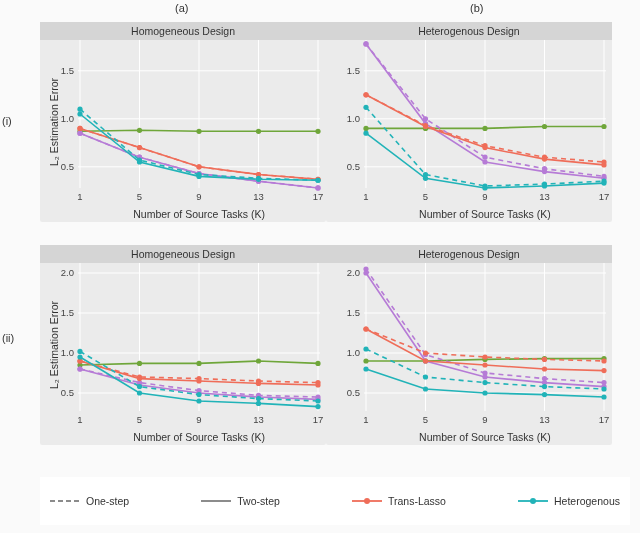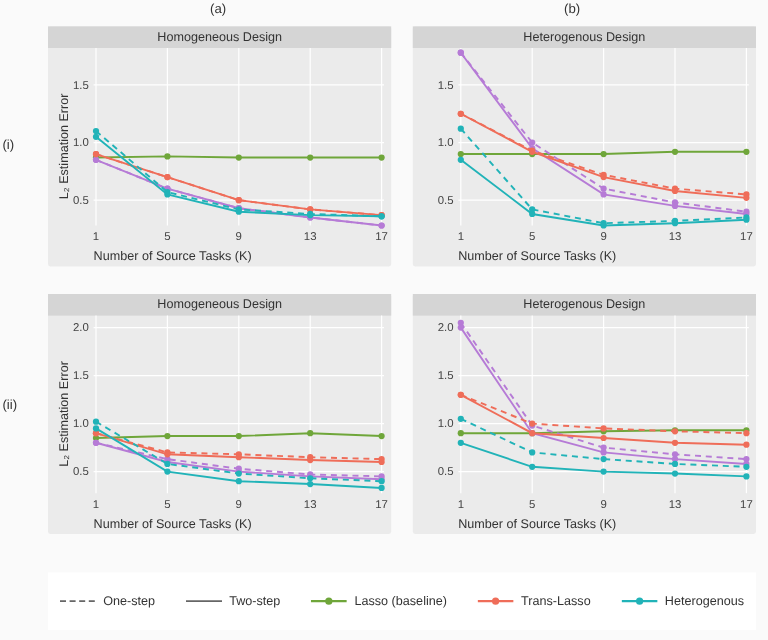--- a/index.html
+++ b/index.html
@@ -5,25 +5,25 @@
 html,body{margin:0;padding:0;background:#fafafa;font-family:Arial,Helvetica,sans-serif;font-size:11px;color:#333}
 .wrap{width:640px;height:533px;position:relative}
 .col-labels{position:absolute;top:0;left:0;width:100%;height:20px}
 .col-labels span{position:absolute;top:2px;font-size:11px}
 .row-label{position:absolute;left:2px;font-size:11px}
 .panel-group{position:absolute;left:40px;right:10px}
 .panel-group.row1{top:22px;height:200px}
 .panel-group.row2{top:245px;height:200px}
 .panel{position:absolute;top:0;height:100%;background:#ebebeb;border-radius:2px}
 .panel.left{left:0;width:48.5%}
-.panel.right{right:0;width:48.5%}
+.panel.right{right:18px;width:48.5%}
 .strip{position:absolute;top:0;left:0;right:0;height:18px;background:#d5d5d5;color:#333;text-align:center;line-height:18px;font-size:10.5px}
 .plot{position:absolute;top:18px;left:38px;right:6px;bottom:34px}
 .ylab{position:absolute;top:50%;left:-30px;transform:translateY(-50%) rotate(-90deg);transform-origin:center;font-size:10.5px;white-space:nowrap}
-.xlab{position:absolute;bottom:2px;left:38px;right:6px;font-size:10.5px}
+.xlab{position:absolute;bottom:2px;left:38px;right:6px;text-align:center;font-size:10.5px}
 .legend{position:absolute;left:40px;right:10px;bottom:8px;height:48px;background:#fff;display:flex;flex-wrap:wrap;align-items:center;justify-content:space-between;gap:4px 18px;padding:4px 10px;box-sizing:border-box}
 .legend-item{display:flex;align-items:center;gap:6px;font-size:10.5px}
 .key{width:30px;height:14px;position:relative}
 .key svg{width:100%;height:100%}
 </style>
 </head>
 <body>
 
 <div class="wrap">
   <div class="col-labels">
@@ -309,27 +309,20 @@
       <span>One-step</span>
     </div>
     <div class="legend-item">
       <span class="key"><svg>
             <line x1="0" y1="7" x2="30" y2="7" stroke="#666" stroke-width="1.5"></line>
           </svg></span>
       <span>Two-step</span>
     </div>
     <div class="legend-item">
       <span class="key"><svg>
-            <line x1="0" y1="7" x2="30" y2="7" stroke="#6fa63a" stroke-width="1.8"></line>
-            <circle cx="15" cy="7" r="3" fill="#6fa63a"></circle>
-          </svg></span>
-      <span>Lasso (baseline)</span>
-    </div>
-    <div class="legend-item">
-      <span class="key"><svg>
             <line x1="0" y1="7" x2="30" y2="7" stroke="#ef6d59" stroke-width="1.8"></line>
             <circle cx="15" cy="7" r="3" fill="#ef6d59"></circle>
           </svg></span>
       <span>Trans-Lasso</span>
     </div>
     <div class="legend-item">
       <span class="key"><svg>
             <line x1="0" y1="7" x2="30" y2="7" stroke="#21b3b8" stroke-width="1.8"></line>
             <circle cx="15" cy="7" r="3" fill="#21b3b8"></circle>
           </svg></span>

